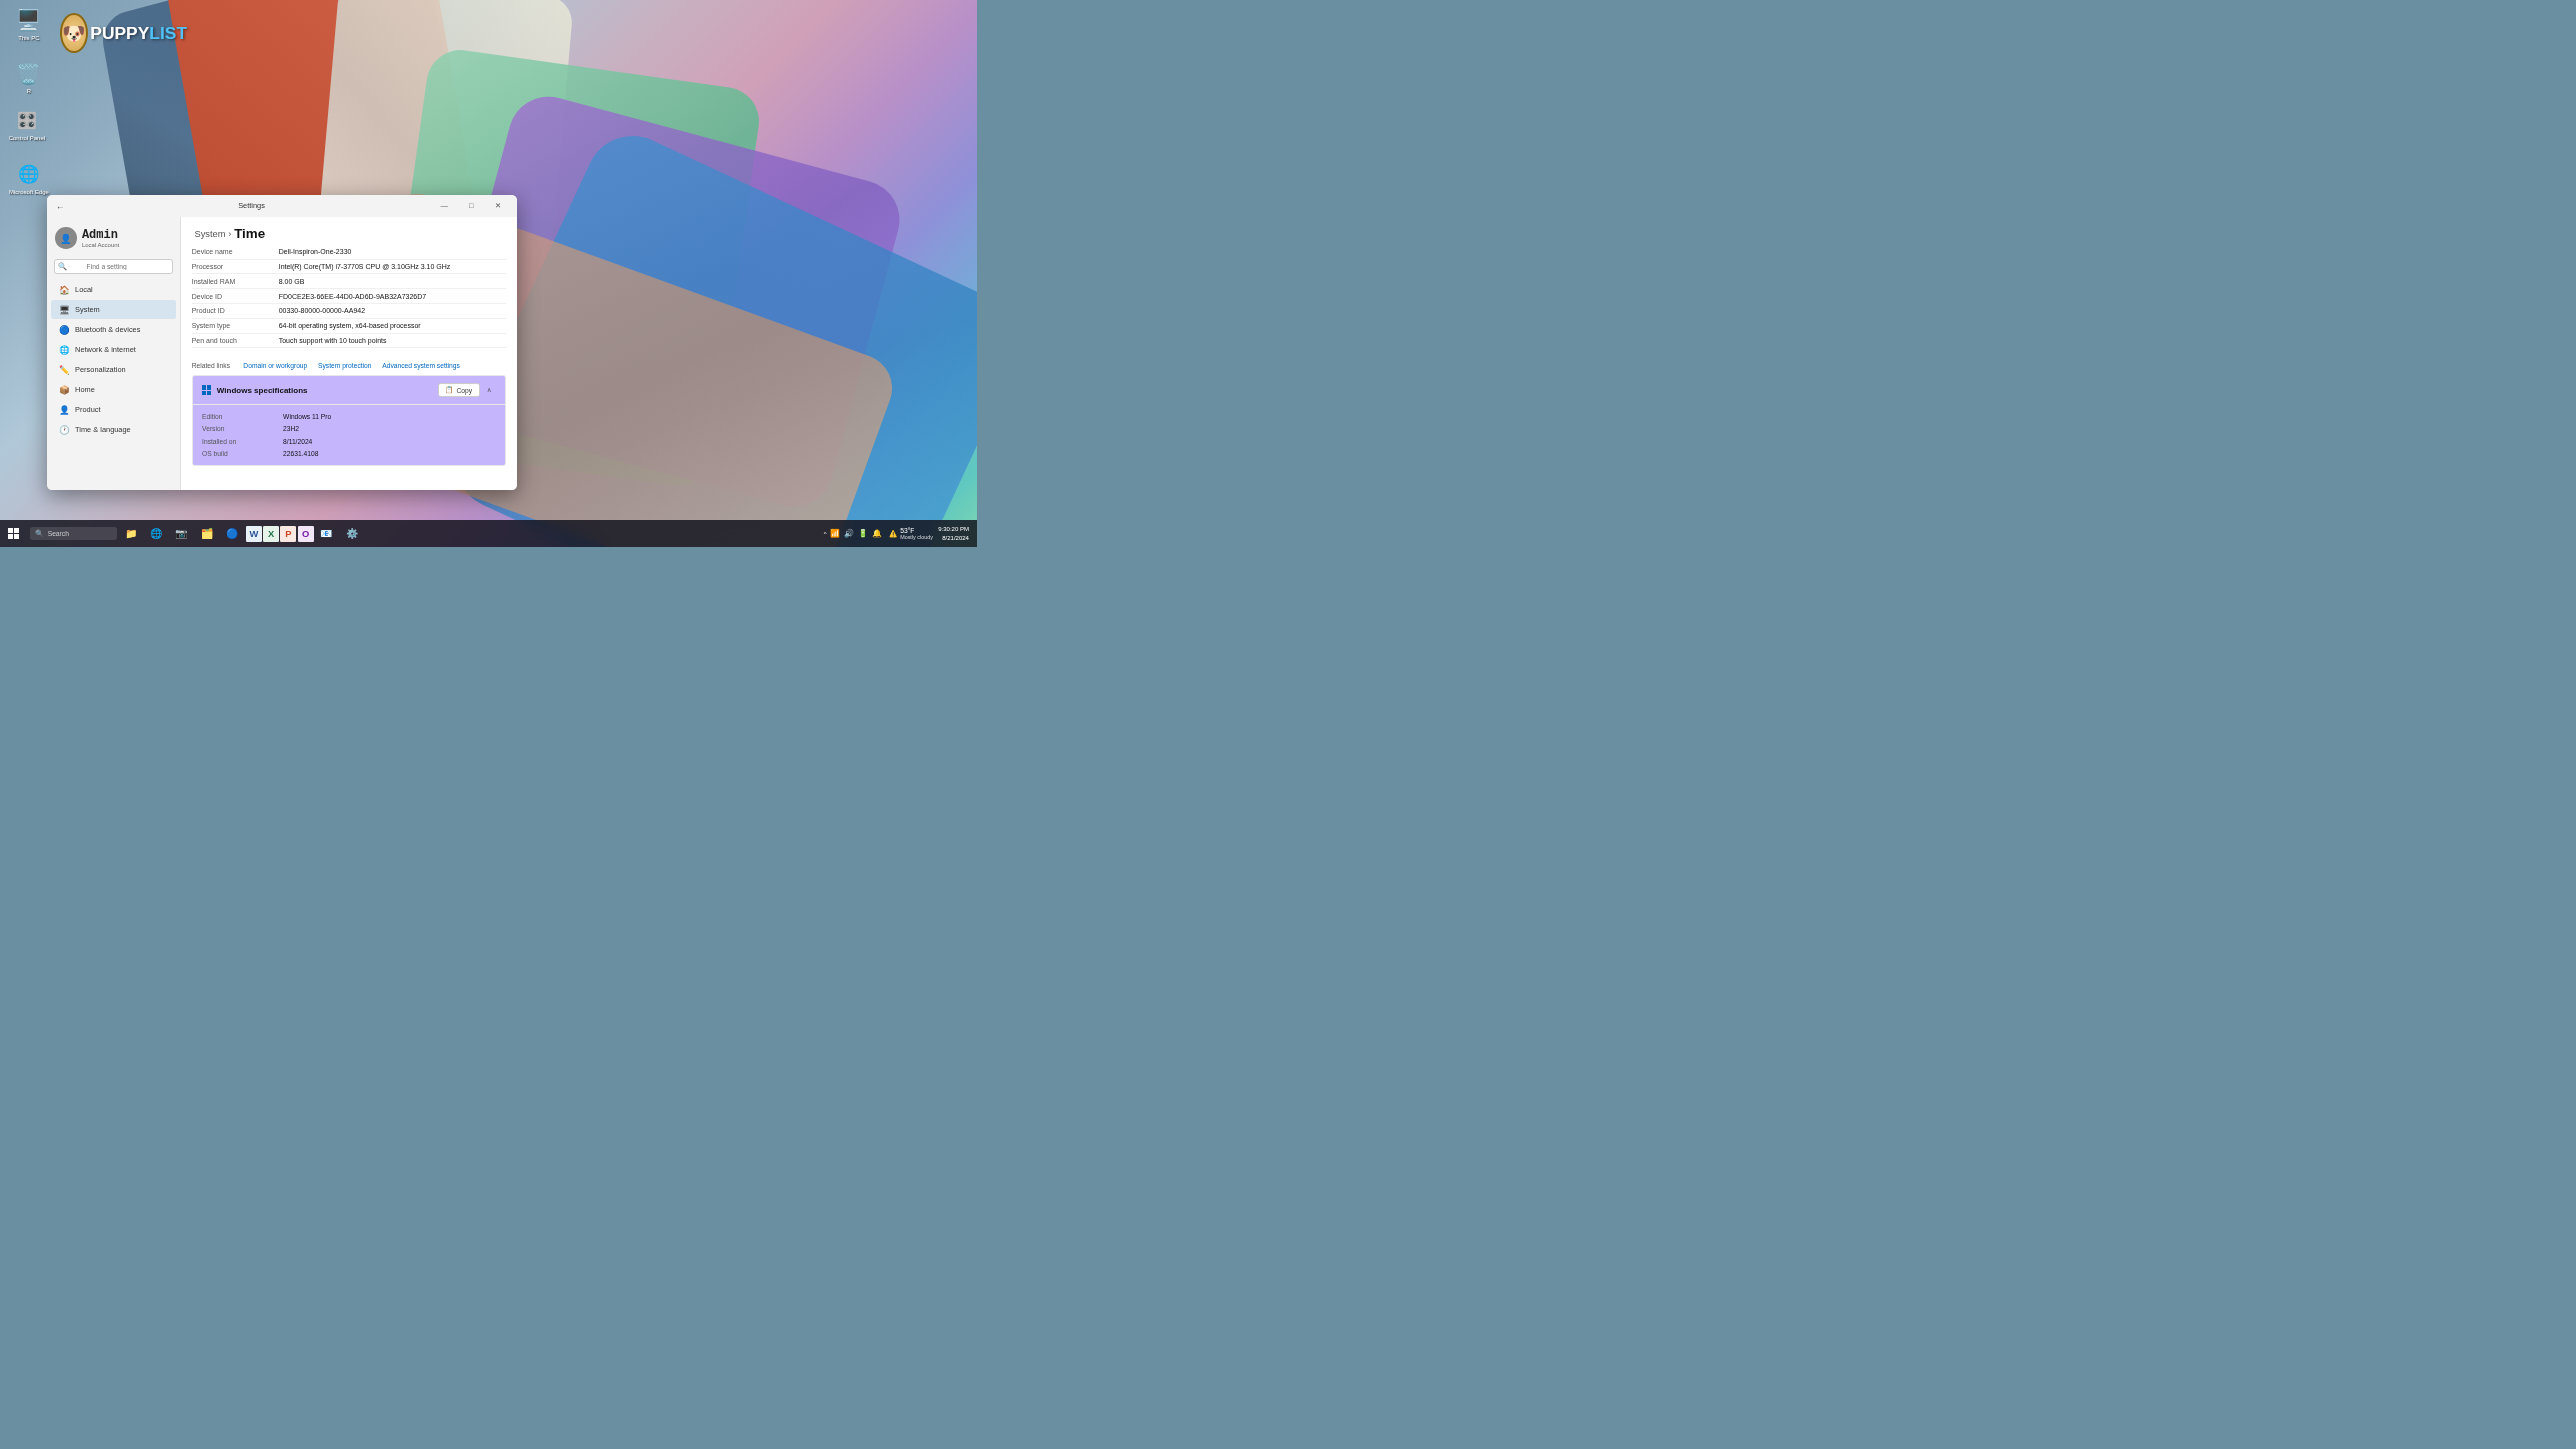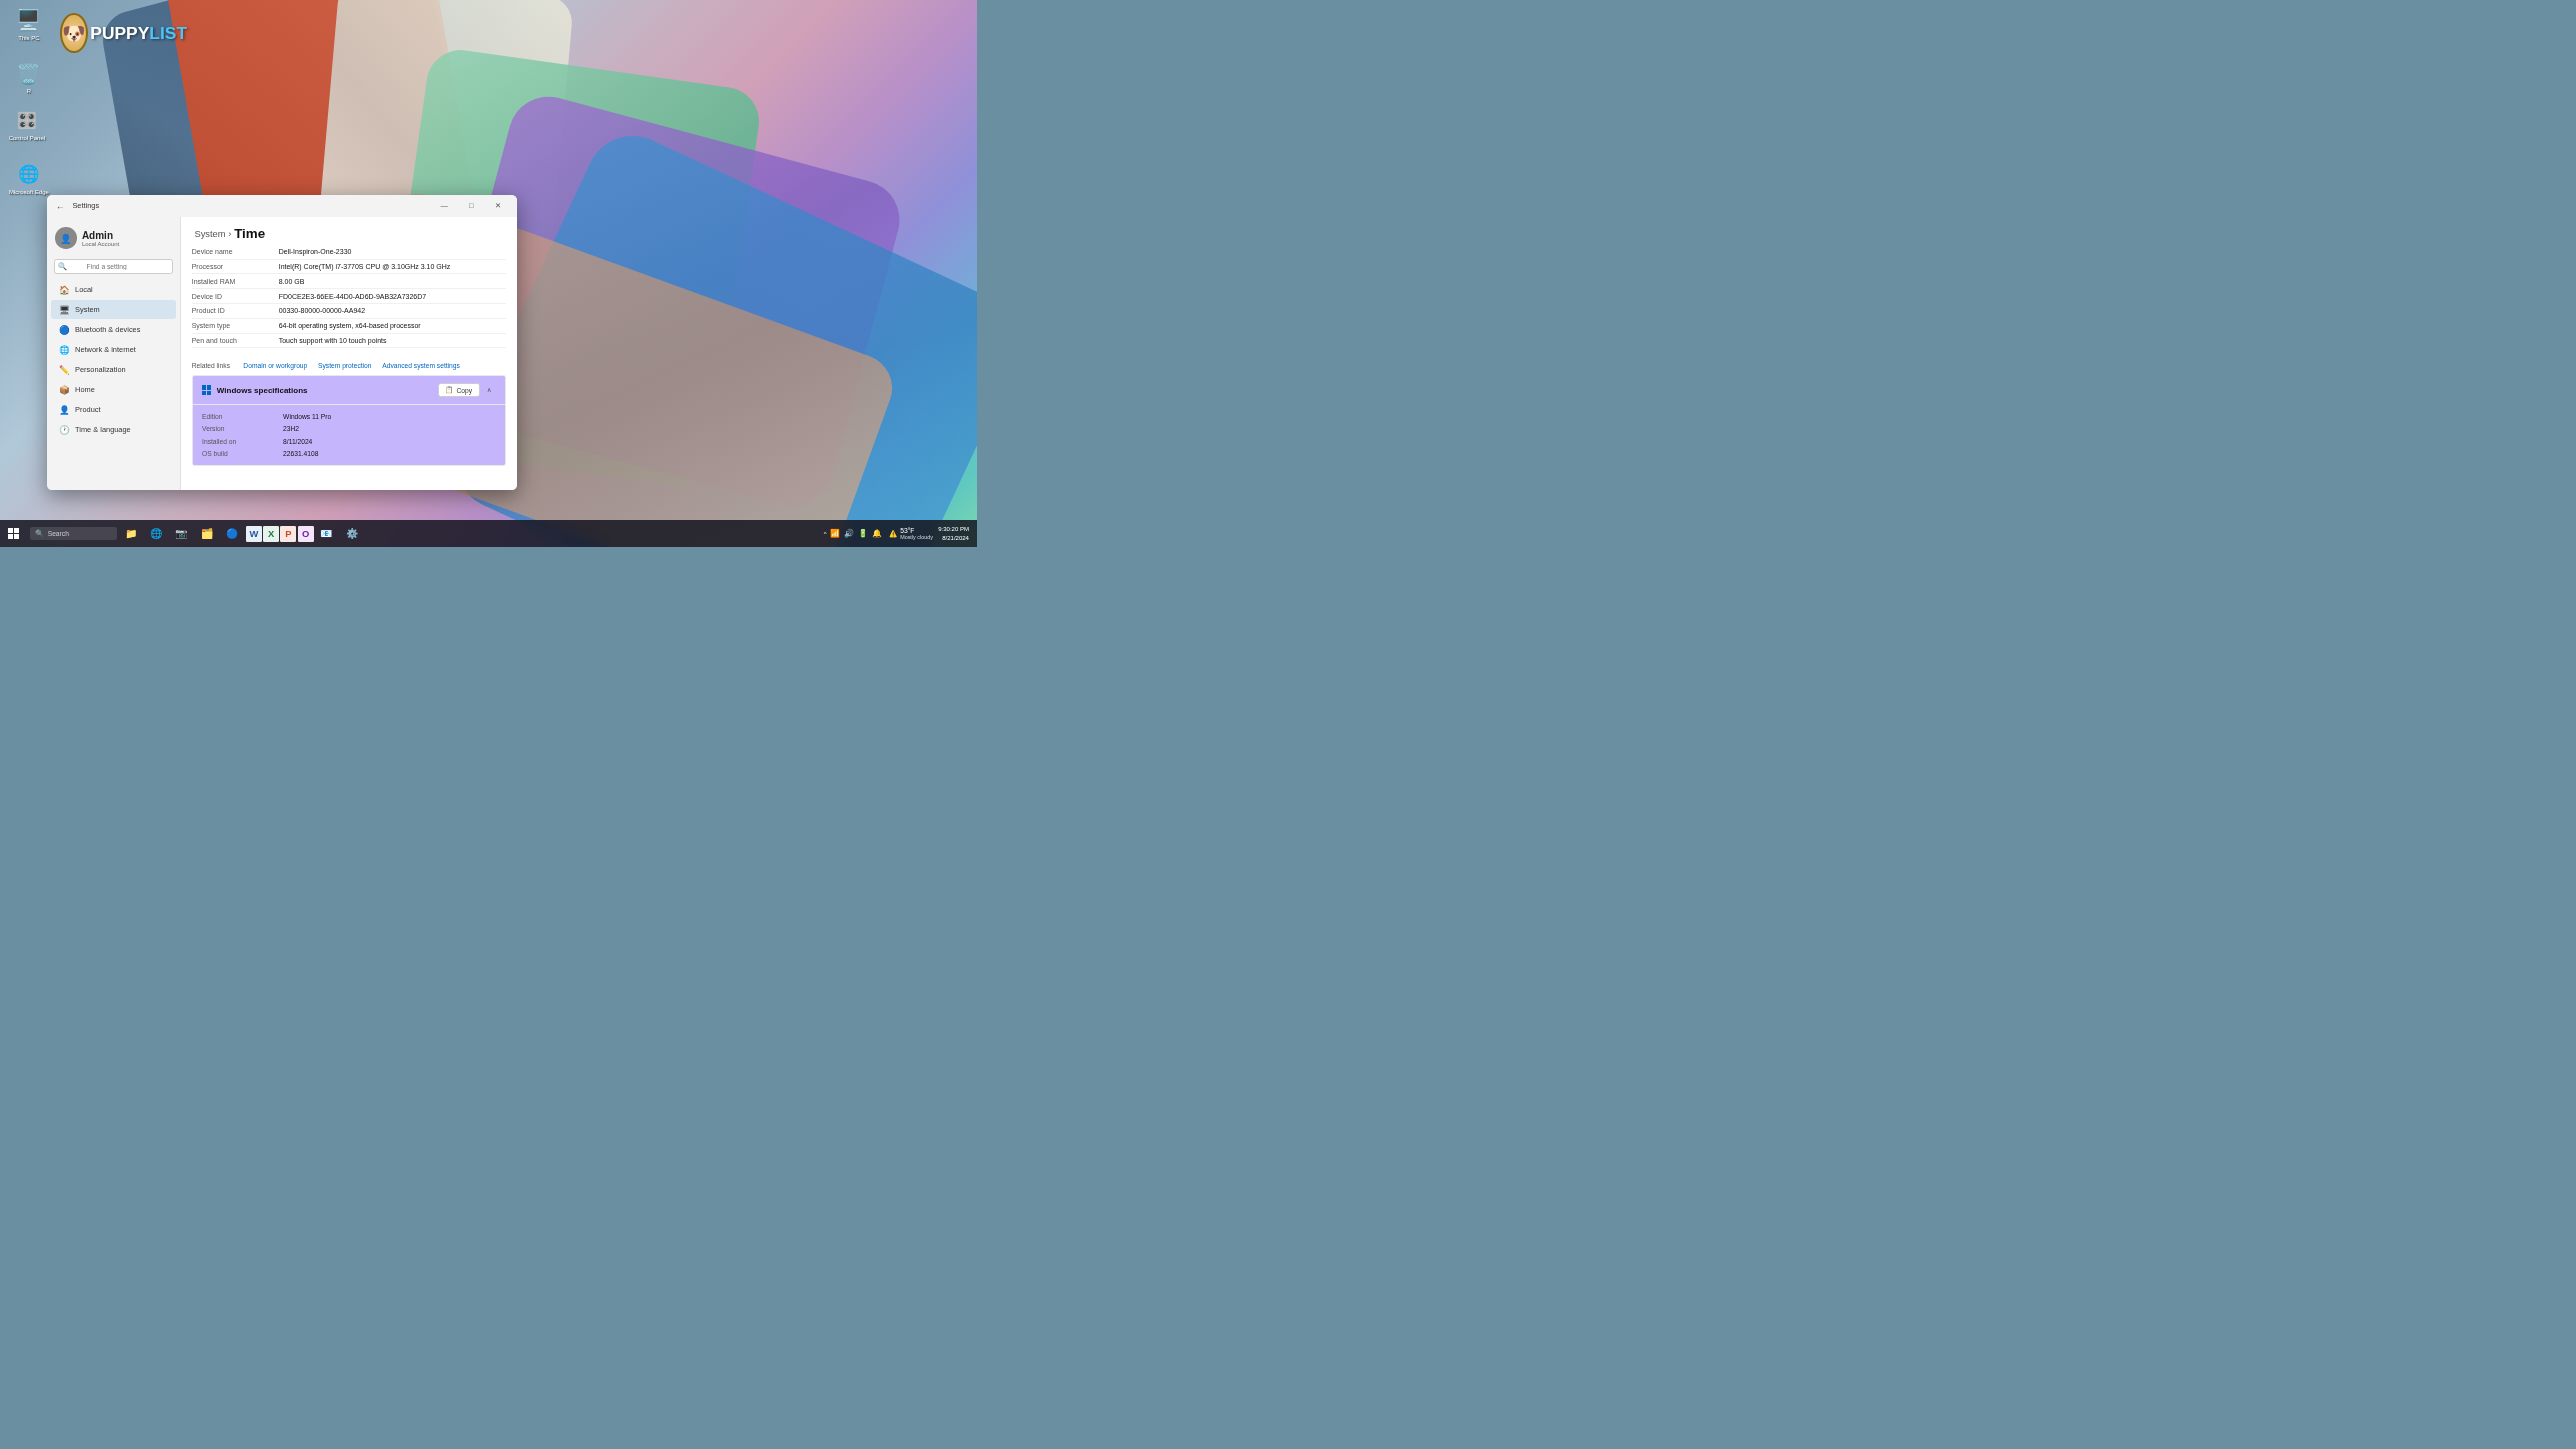--- a/index.html
+++ b/index.html
@@ -142,20 +142,21 @@
       display: flex;
       align-items: center;
       padding: 0 5.4px;
       user-select: none;
     }
     .titlebar-title {
       font-size: 7.4px;
       color: #333;
       margin-left: 4px;
       flex: 1;
+      text-align: center;
     }
     .titlebar-controls {
       display: flex;
       gap: 0;
     }
     .titlebar-btn {
       width: 27px;
       height: 21.5px;
       display: flex;
       align-items: center;
@@ -190,23 +191,24 @@
       height: 21.5px;
       background: #888;
       border-radius: 50%;
       display: flex;
       align-items: center;
       justify-content: center;
       color: white;
       font-size: 9.4px;
     }
     .sidebar-user-info .name {
-      font-size: 10px;
+      font-size: 12px;
       font-weight: 600;
       color: #222;
+      font-family: Liberation Mono, monospace;
     }
     .sidebar-user-info .role {
       font-size: 6px;
       color: #666;
     }
     .search-box {
       margin: 2.7px 6.7px 5.4px;
       display: flex;
       align-items: center;
       background: white;

